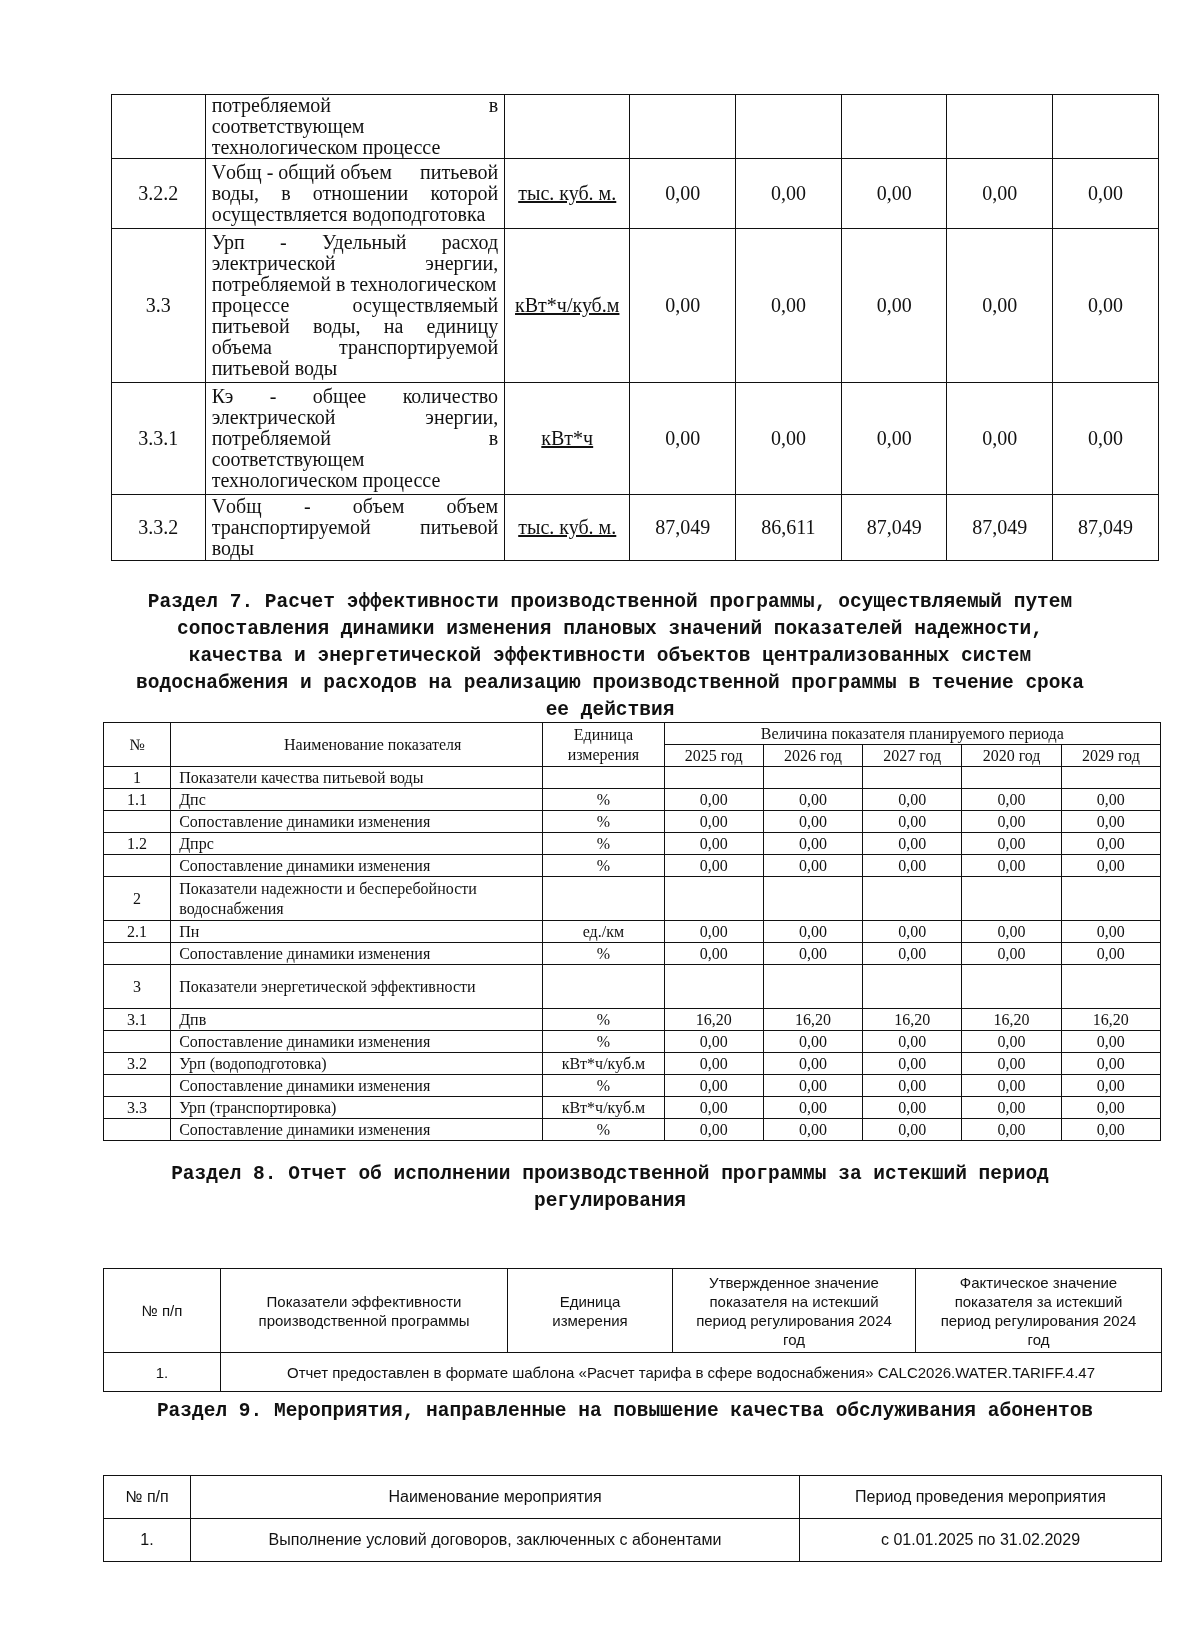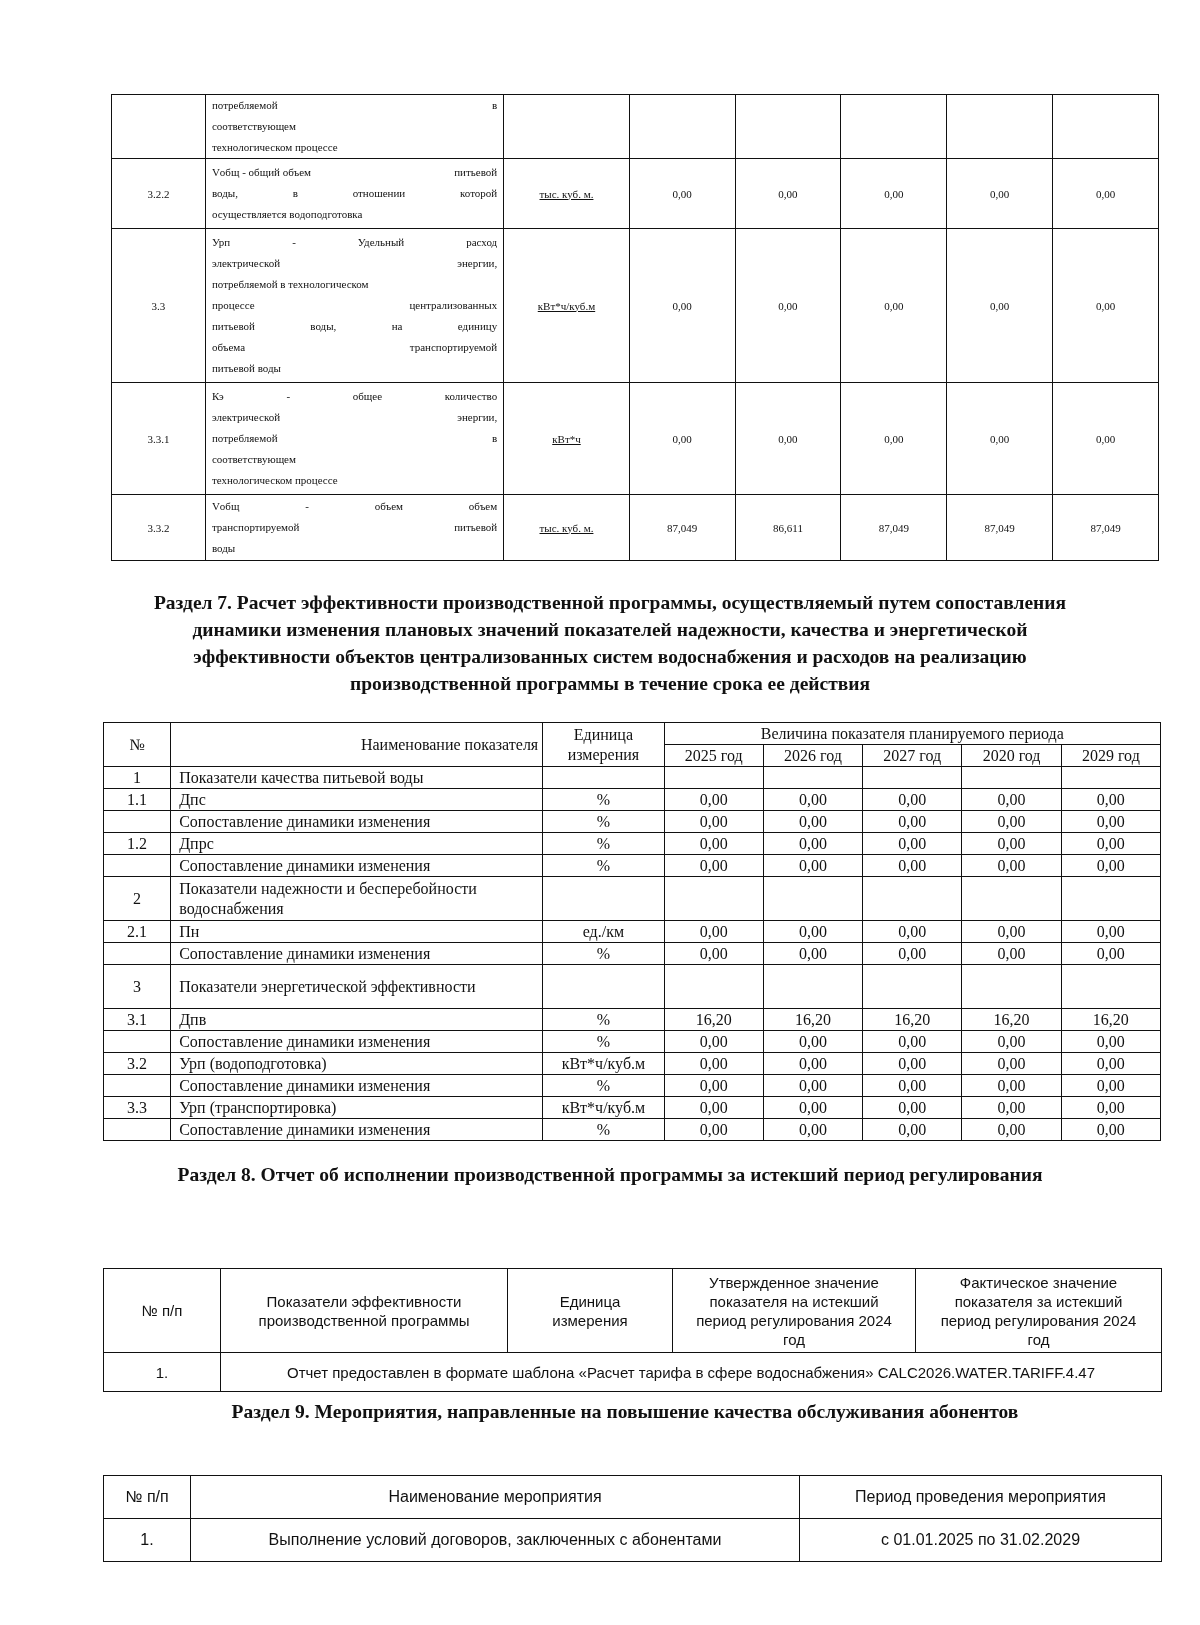--- a/index.html
+++ b/index.html
@@ -1,28 +1,28 @@
 <!DOCTYPE html>
 <html><head>
 <meta charset="utf-8">
 <style>
   html, body { margin:0; padding:0; background:#ffffff; }
   body { width:1200px; height:1625px; position:relative; overflow:hidden;
          font-family:"Liberation Serif", "DejaVu Serif", serif; color:#111; }
   table { border-collapse:collapse; position:absolute; }
   td, th { border:1.6px solid #111; padding:0 4px; font-weight:normal; }
-  .t6 { left:111px; top:94px; width:1048px; font-size:11px; }
+  .t6 { left:111px; top:94px; width:1048px; font-size:20px; }
   .t6 td { vertical-align:middle; }
   .t6 .num { text-align:center; width:86px; }
   .t6 .name { width:288px; text-align:justify; line-height:21px; padding:0 6px; }
   .t6 .unit { text-align:center; width:118px;text-decoration:underline; }
   .t6 .val { text-align:center; width:98px; }
   .name-line { display:flex; justify-content:space-between; }
   h2 { position:absolute; margin:0; font-size:19.5px; font-weight:bold; text-align:center;
-       line-height:27px; font-family:Liberation Serif, serif; }
+       line-height:27px; font-family:Liberation Mono, monospace; }
   .t7 { left:103px; top:722px; width:1058px; font-size:16px; line-height:20px; }
   .t7 td, .t7 th { padding:0 4px; height:21px; }
   .t7 .c-num { width:58px; text-align:center; }
   .t7 .c-name { width:330px; text-align:left; padding-left:8px; }
   .t7 .c-unit { width:112px; text-align:center; }
   .t7 .c-val { width:90px; text-align:center; }
   .t8 { left:103px; top:1268px; width:1059px; font-size:15px; font-family:"Liberation Sans", sans-serif; }
   .t8 th { text-align:center; line-height:19px; padding:2px 12px; }
   .t8 td { text-align:center; height:38px; }
   .t9 { left:103px; top:1475px; width:1059px; font-size:16px; font-family:"Liberation Sans", sans-serif; }
@@ -90,21 +90,21 @@
           </div>
         <div class="name-line">
             <span>электрической</span>
             <span>энергии,</span>
           </div>
         <div class="name-line">
             <span>потребляемой в технологическом</span>
           </div>
         <div class="name-line">
             <span>процессе</span>
-            <span>централизованных</span>
+            <span>осуществляемый</span>
           </div>
         <div class="name-line">
             <span>питьевой</span>
             <span>воды,</span>
             <span>на</span>
             <span>единицу</span>
           </div>
         <div class="name-line">
             <span>объема</span>
             <span>транспортируемой</span>
@@ -177,21 +177,21 @@
     </tr>
   </tbody>
 </table>
 
 <h2 style="left:130px; top:589px; width:960px;">Раздел 7.  Расчет эффективности производственной программы, осуществляемый путем сопоставления динамики изменения плановых значений показателей надежности, качества и энергетической эффективности объектов централизованных систем водоснабжения и расходов на реализацию производственной программы в течение срока ее действия</h2>
 
 <table class="t7">
   <thead>
     <tr>
       <th class="c-num" rowspan="2">№</th>
-      <th class="c-name" rowspan="2" style="text-align:right;padding-left:36px;">Наименование показателя</th>
+      <th class="c-name" rowspan="2" style="text-align:center;padding-left:36px;">Наименование показателя</th>
       <th class="c-unit" rowspan="2">Единица измерения</th>
       <th colspan="5">Величина показателя планируемого периода</th>
     </tr>
     <tr>
       <th class="c-val">2025 год</th>
       <th class="c-val">2026 год</th>
       <th class="c-val">2027 год</th>
       <th class="c-val">2020 год</th>
       <th class="c-val">2029 год</th>
     </tr>

